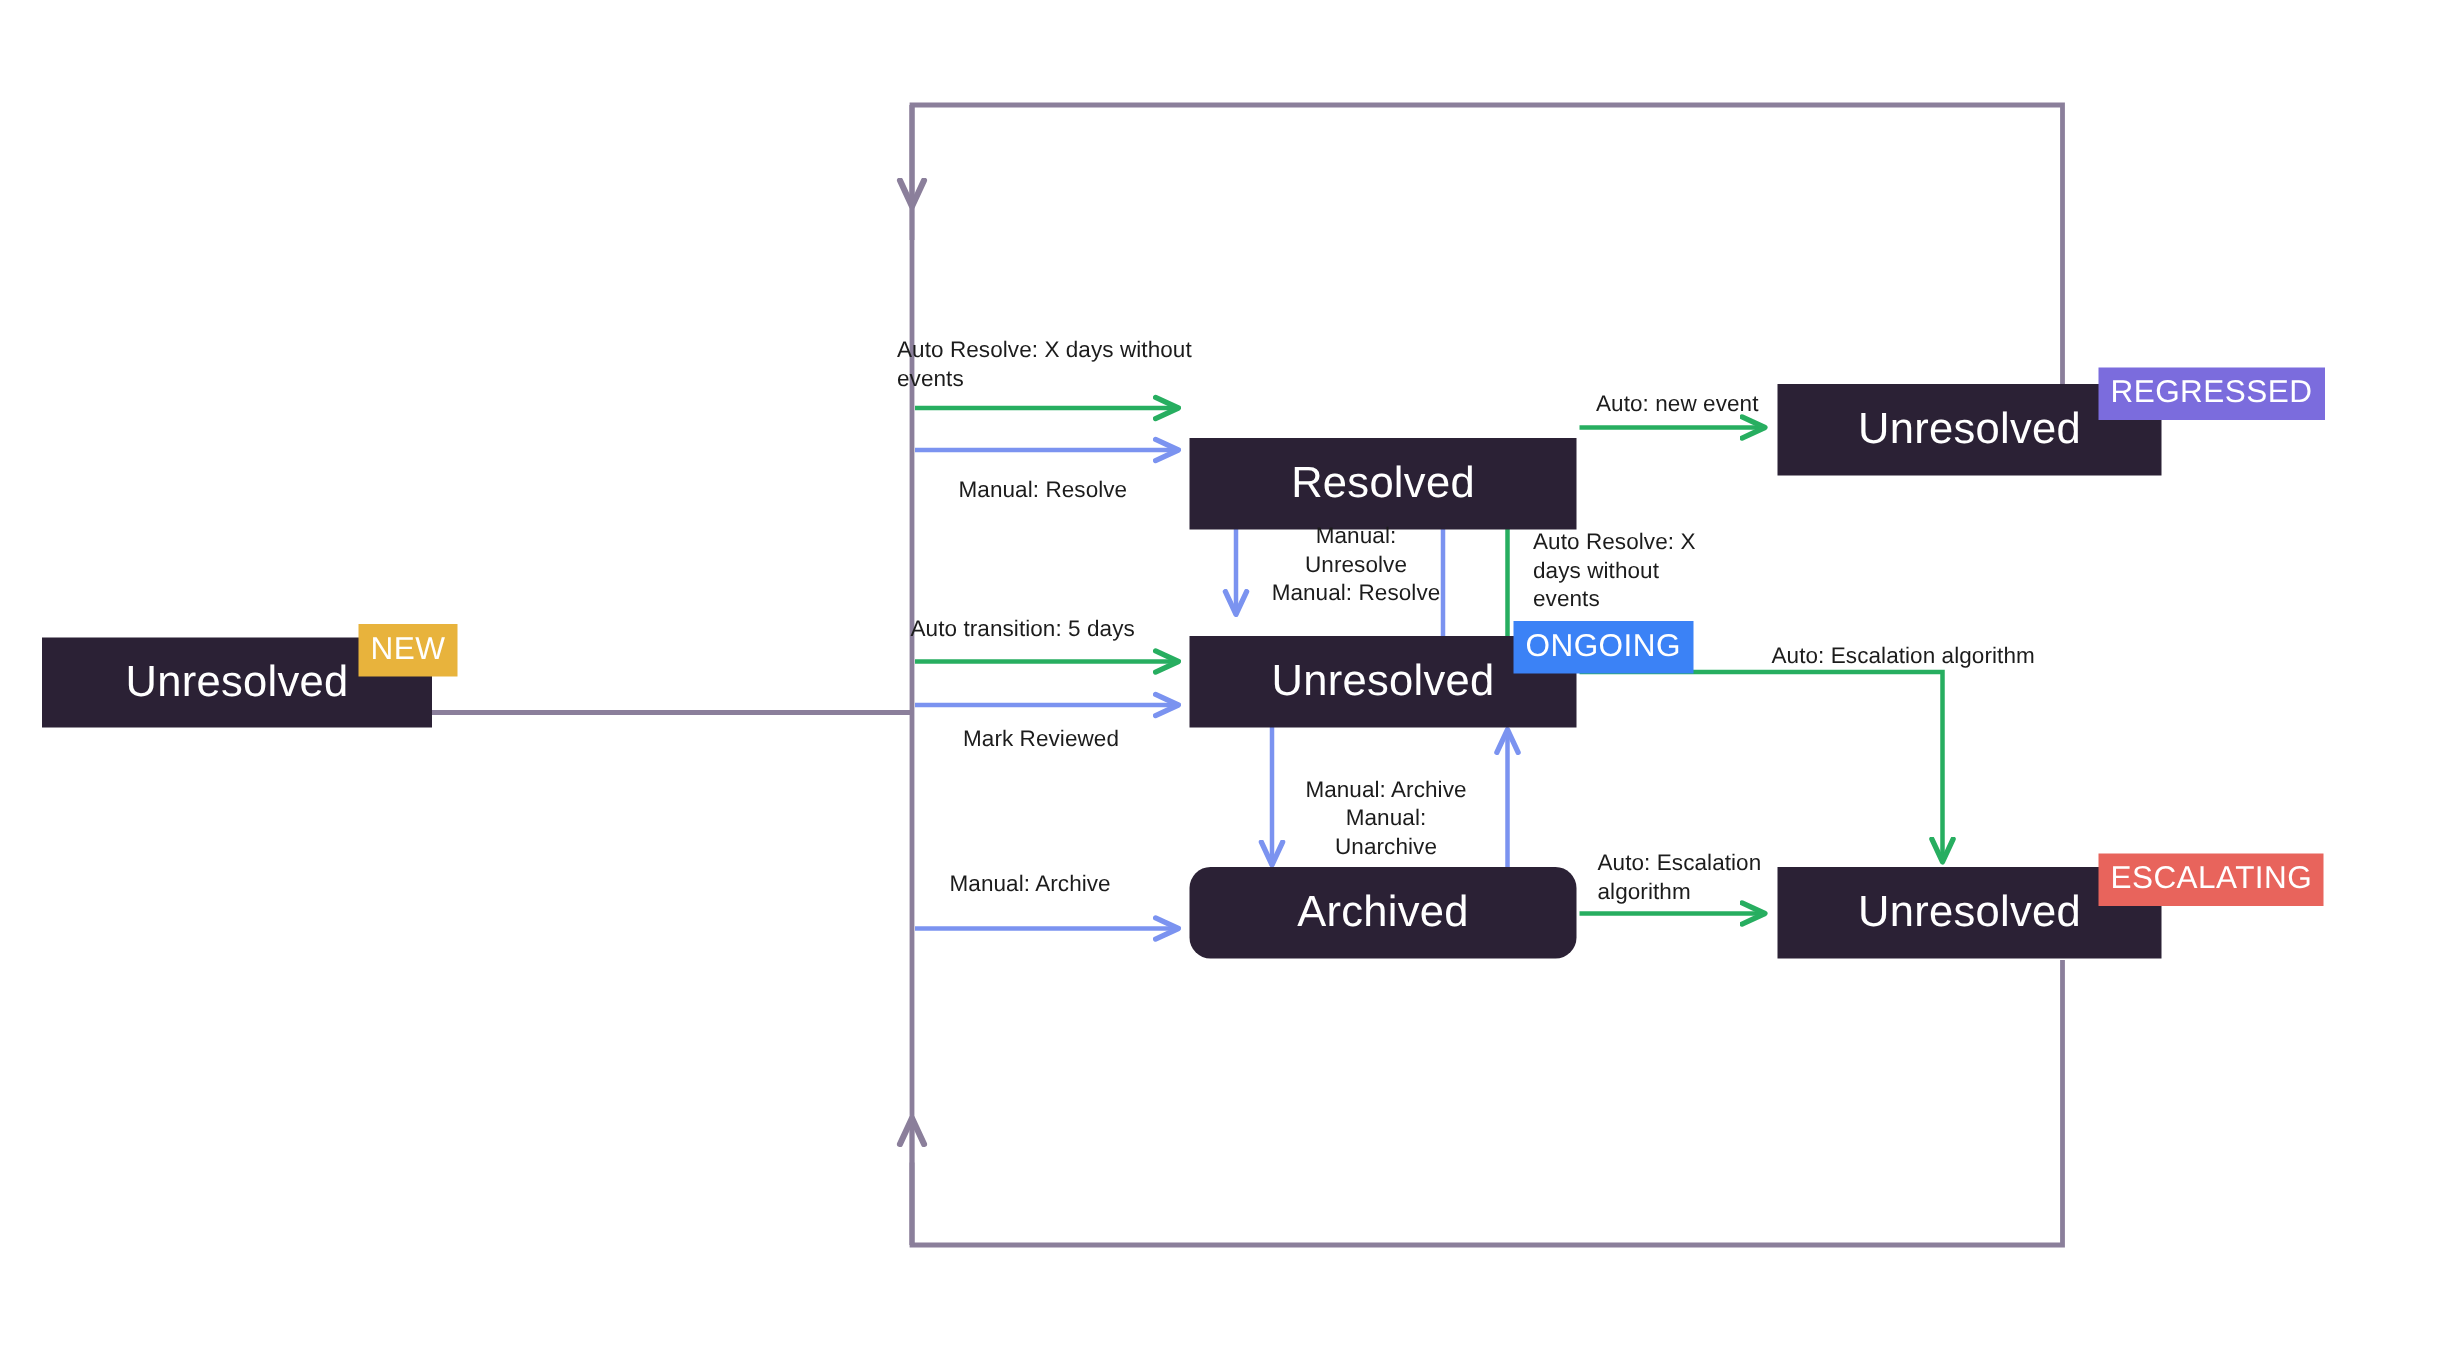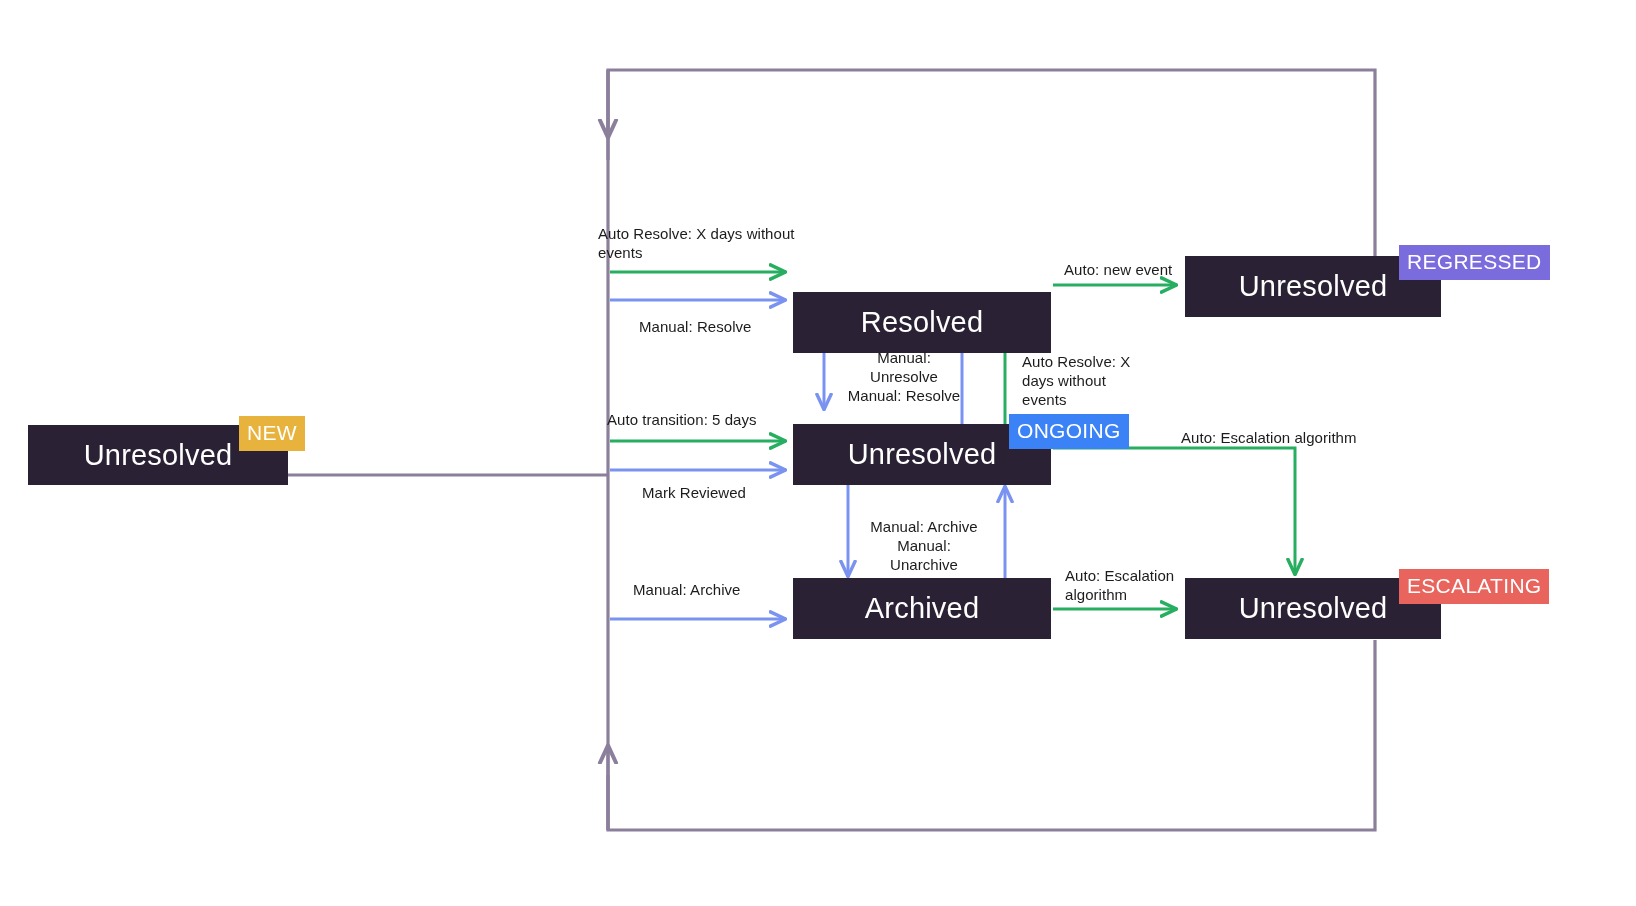--- a/index.html
+++ b/index.html
@@ -122,21 +122,21 @@
 
   <div class="state-box" style="left:793px; top:256px; width:258px; height:61px;margin-top:36px;">
     <span>Resolved</span>
   </div>
 
   <div class="state-box" style="left:793px; top:424px; width:258px; height:61px;">
     <span>Unresolved</span>
   </div>
   <div class="badge badge-ongoing" style="left:1009px; top:414px;">ONGOING</div>
 
-  <div class="state-box" style="left:793px; top:578px; width:258px; height:61px;">
+  <div class="state-box" style="left:793px; top:578px; width:258px; height:61px;border-radius:14px;">
     <span>Archived</span>
   </div>
 
   <div class="state-box" style="left:1185px; top:256px; width:256px; height:61px;">
     <span>Unresolved</span>
   </div>
   <div class="badge badge-regressed" style="left:1399px; top:245px;">REGRESSED</div>
 
   <div class="state-box" style="left:1185px; top:578px; width:256px; height:61px;">
     <span>Unresolved</span>

